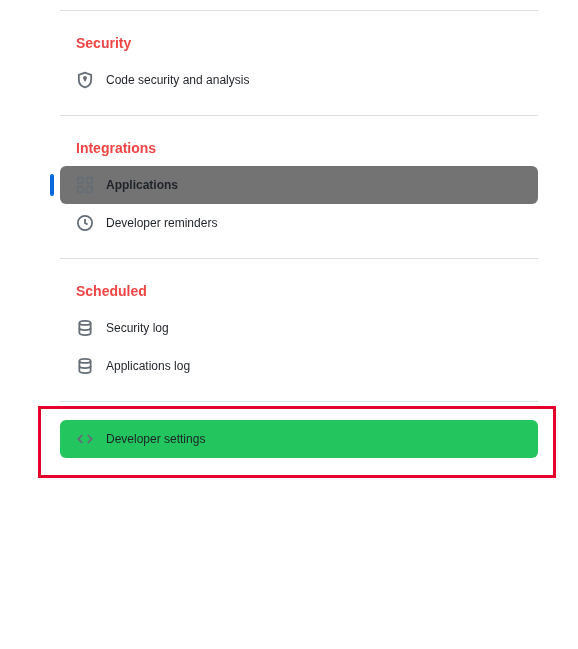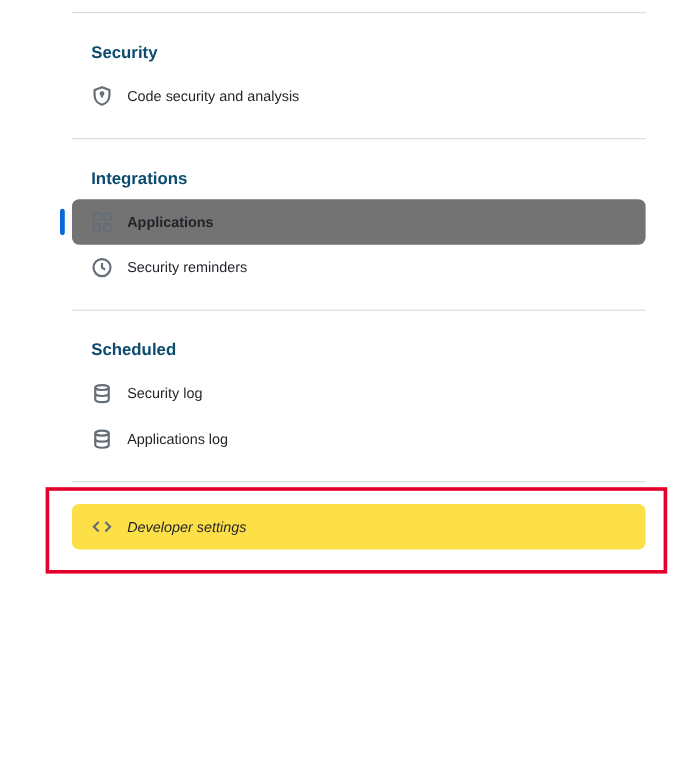--- a/index.html
+++ b/index.html
@@ -19,21 +19,21 @@
       border-top: 1px solid #d8dee4;
       margin: 0;
     }
     .section {
       padding-top: 24px;
       padding-bottom: 16px;
     }
     .section-heading {
       font-size: 14px;
       font-weight: 600;
-      color: #0c4a6e;
+      color: #ef4444;
       margin-bottom: 10px;
       padding-left: 16px;
     }
     .nav-item {
       display: flex;
       align-items: center;
       padding: 10px 16px;
       border-radius: 6px;
       cursor: pointer;
       color: #1f2328;
@@ -50,22 +50,21 @@
       content: "";
       position: absolute;
       left: -10px;
       top: 8px;
       bottom: 8px;
       width: 4px;
       background: #0969da;
       border-radius: 2px;
     }
     .nav-item.highlighted {
-      background: #fde047;
-      font-style: italic;
+      background: #22c55e;
     }
     .icon {
       width: 18px;
       height: 18px;
       flex-shrink: 0;
       color: #656d76;
       display: inline-flex;
       align-items: center;
       justify-content: center;
     }
@@ -127,21 +126,21 @@
       <span>Applications</span>
     </div>
 
     <div class="nav-item">
       <span class="icon">
         <svg viewBox="0 0 16 16">
             <circle cx="8" cy="8" r="6.3"></circle>
             <path d="M8 4.5V8l2.3 1.4"></path>
           </svg>
       </span>
-      <span>Security reminders</span>
+      <span>Developer reminders</span>
     </div>
   </div>
 
   <hr class="divider">
 
   <div class="section">
     <div class="section-heading">Scheduled</div>
 
     <div class="nav-item">
       <span class="icon">

